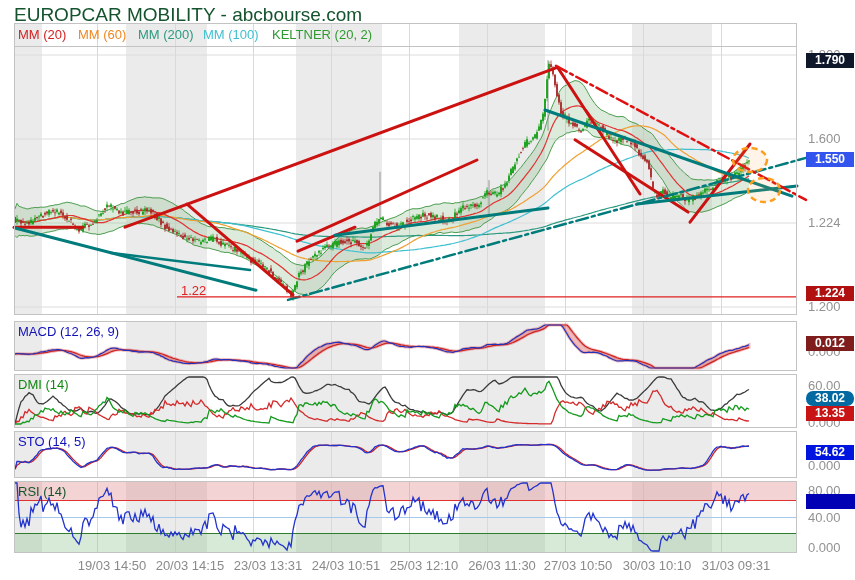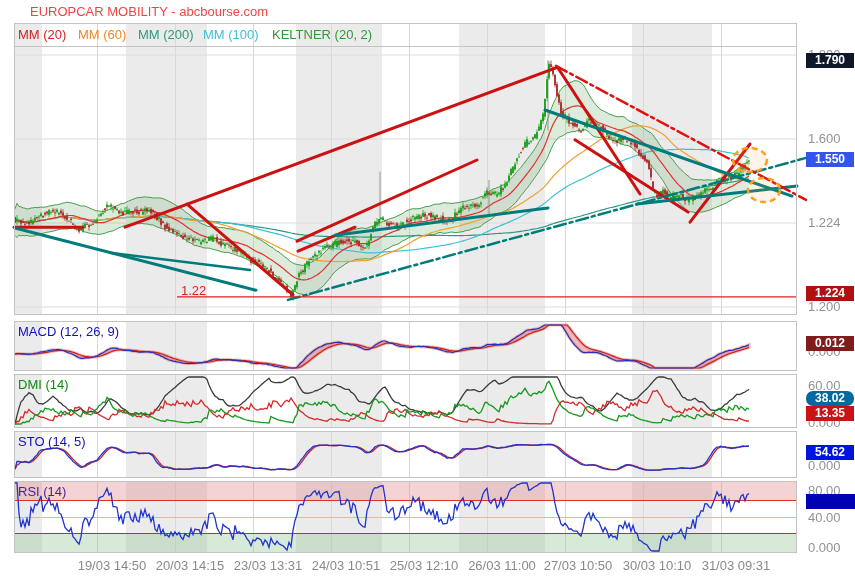--- a/index.html
+++ b/index.html
@@ -1,20 +1,20 @@
 <!DOCTYPE html>
 <html><head>
 <meta charset="utf-8">
 <style>
   html,body{margin:0;padding:0;background:#fff}
   #stage{position:relative;width:855px;height:580px;background:#fff;overflow:hidden;
          font-family:"Liberation Sans",sans-serif;}
   #chart-svg{position:absolute;left:0;top:0}
   #overlay{position:absolute;left:0;top:0;width:855px;height:580px}
-  .hdr-left{position:absolute;left:30px;top:4px;font-size:13px;color:#ef4444;white-space:nowrap}
+  .hdr-left{position:absolute;left:14px;top:4px;font-size:19px;color:#14532d;white-space:nowrap}
   .hdr-right{position:absolute;right:68px;top:4px;font-size:13px;color:#9b9b9b;white-space:nowrap}
   .legend-item{position:absolute;top:27px;font-size:13px;white-space:nowrap}
   .panel-label{position:absolute;font-size:13px;white-space:nowrap}
   .badge{position:absolute;left:806px;width:48px;height:15px;color:#fff;font-size:12px;
          font-weight:bold;text-align:center;line-height:15px}
   .tick{position:absolute;left:808px;font-size:13px;color:#929292;line-height:14px;white-space:nowrap}
   .xlabel{position:absolute;top:558px;font-size:13px;color:#8a8a8a;transform:translateX(-50%);white-space:nowrap}
   .support-label{position:absolute;font-size:13px;color:#dd2222}
 </style>
 </head>
@@ -538,29 +538,29 @@
       <div class="tick" style="top: 345px;">0.000</div>
       <div class="badge" style="top: 336px; background: #7f1d1d;">0.012</div>
       <div class="panel-label" style="left: 18px; top: 377px; color: rgb(17, 136, 17);">DMI (14)</div>
       <div class="tick" style="top: 379px;">60.00</div>
       <div class="tick" style="top: 416px;">0.000</div>
       <div class="badge" style="top: 391px; background: #0369a1; border-radius: 7px;">38.02</div>
       <div class="badge" style="top: 406px; background: rgb(200, 20, 20);">13.35</div>
       <div class="panel-label" style="left: 18px; top: 434px; color: rgb(17, 17, 187);">STO (14, 5)</div>
       <div class="tick" style="top: 459px;">0.000</div>
       <div class="badge" style="top: 445px; background: rgb(0, 20, 224);">54.62</div>
-      <div class="panel-label" style="left: 18px; top: 484px; color: #4c1d95;">RSI (14)</div>
+      <div class="panel-label" style="left: 18px; top: 484px; color: #14532d;">RSI (14)</div>
       <div class="tick" style="top: 484px;">80.00</div>
       <div class="tick" style="top: 511px;">40.00</div>
       <div class="tick" style="top: 541px;">0.000</div>
       <div class="badge" style="top: 494px; background: rgb(0, 0, 180); padding-left: 44px;">63.56</div>
       <div class="xlabel" style="left: 112px;">19/03 14:50</div>
       <div class="xlabel" style="left: 190px;">20/03 14:15</div>
       <div class="xlabel" style="left: 268px;">23/03 13:31</div>
       <div class="xlabel" style="left: 346px;">24/03 10:51</div>
       <div class="xlabel" style="left: 424px;">25/03 12:10</div>
-      <div class="xlabel" style="left: 502px;">26/03 11:00</div>
+      <div class="xlabel" style="left: 502px;">26/03 11:30</div>
       <div class="xlabel" style="left: 578px;">27/03 10:50</div>
       <div class="xlabel" style="left: 657px;">30/03 10:10</div>
       <div class="xlabel" style="left: 736px;">31/03 09:31</div>
       <div class="support-label" style="left: 181px; top: 283px;">1.22</div>
     </div>
 </div>
 
 </body></html>

